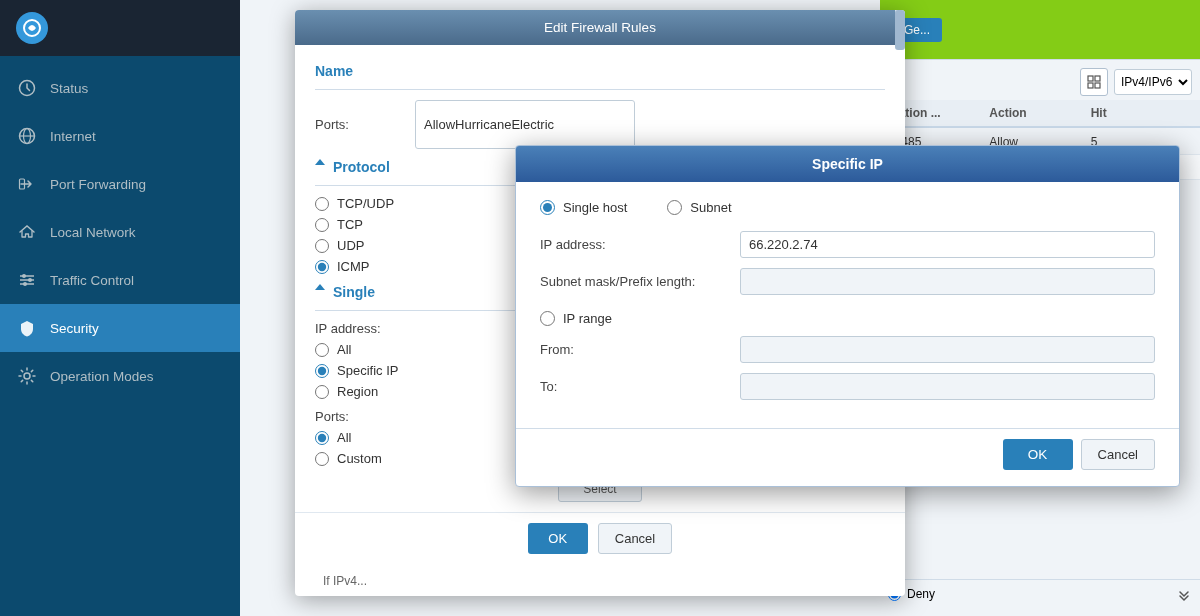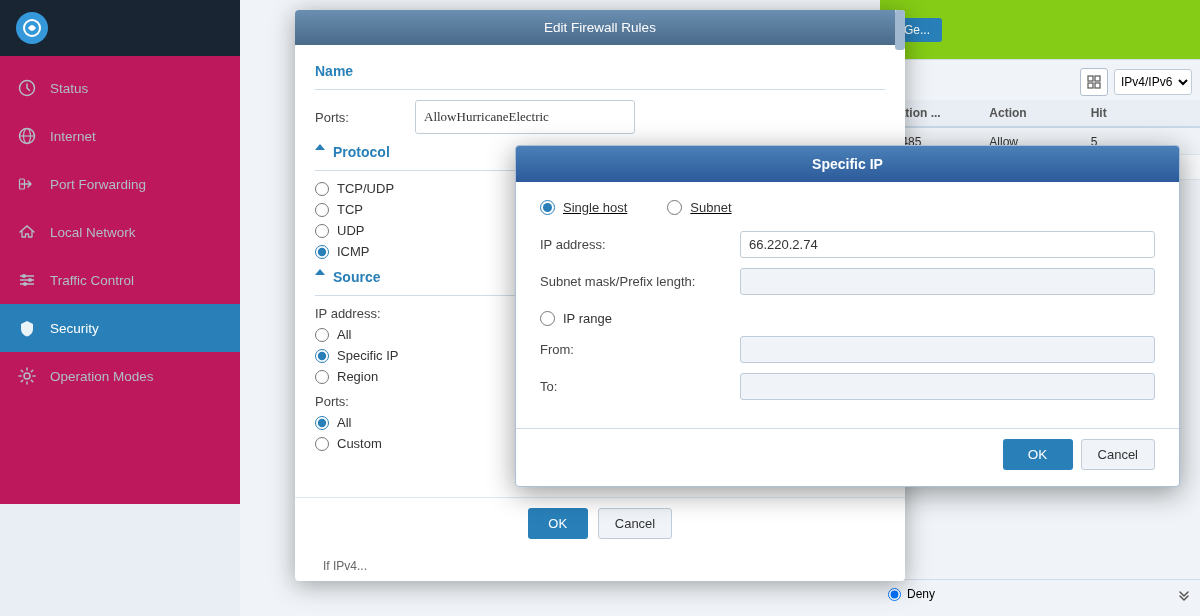--- a/index.html
+++ b/index.html
@@ -20,22 +20,22 @@
       width: 1200px;
       height: 616px;
       background: #e8eef4;
     }
 
     
     .sidebar {
       position: absolute;
       top: 0; left: 0;
       width: 240px;
-      height: 504px;
-      background: #be185d;
+      height: 616px;
+      background: #0c4a6e;
       display: flex;
       flex-direction: column;
     }
 
     .sidebar-logo {
       display: flex;
       align-items: center;
       padding: 12px 16px;
       background: #1a2533;
     }
@@ -123,25 +123,24 @@
     .field-label {
       width: 100px;
       color: #444;
       font-size: 13px;
     }
 
     .field-input {
       flex: 1;
       border: 1px solid #c0cdd8;
       border-radius: 3px;
-      padding: 8px 8px;
+      padding: 16px 8px;
       font-size: 13px;
       color: #333;
       background: #fff;
-      font-family: Liberation Serif, serif;
     }
 
     .radio-group {
       display: flex;
       flex-direction: column;
       gap: 6px;
       margin-bottom: 10px;
     }
 
     .radio-item {
@@ -160,21 +159,20 @@
     .radio-label {
       color: #333;
       font-size: 13px;
     }
 
     .host-type-row {
       display: flex;
       align-items: center;
       gap: 40px;
       margin-bottom: 16px;
-      text-decoration: underline;
     }
 
     .host-type-option {
       display: flex;
       align-items: center;
       gap: 8px;
       cursor: pointer;
     }
 
     .host-type-option input[type="radio"] {
@@ -580,21 +578,21 @@
         <span class="radio-label">UDP</span>
       </label>
       <label class="radio-item">
         <input type="radio" name="protocol" checked="" style="">
         <span class="radio-label">ICMP</span>
       </label>
     </div>
 
     <div class="section-title collapsible">
       <span class="chevron-up"></span>
-      <span>Source</span>
+      <span>Single</span>
     </div>
     <hr class="divider">
 
     <div style="margin-bottom:6px;">
       <span style="color:#444; font-size:13px;">IP address:</span>
     </div>
 
     <div class="radio-group">
       <label class="radio-item">
         <input type="radio" name="source-ip" style="">

